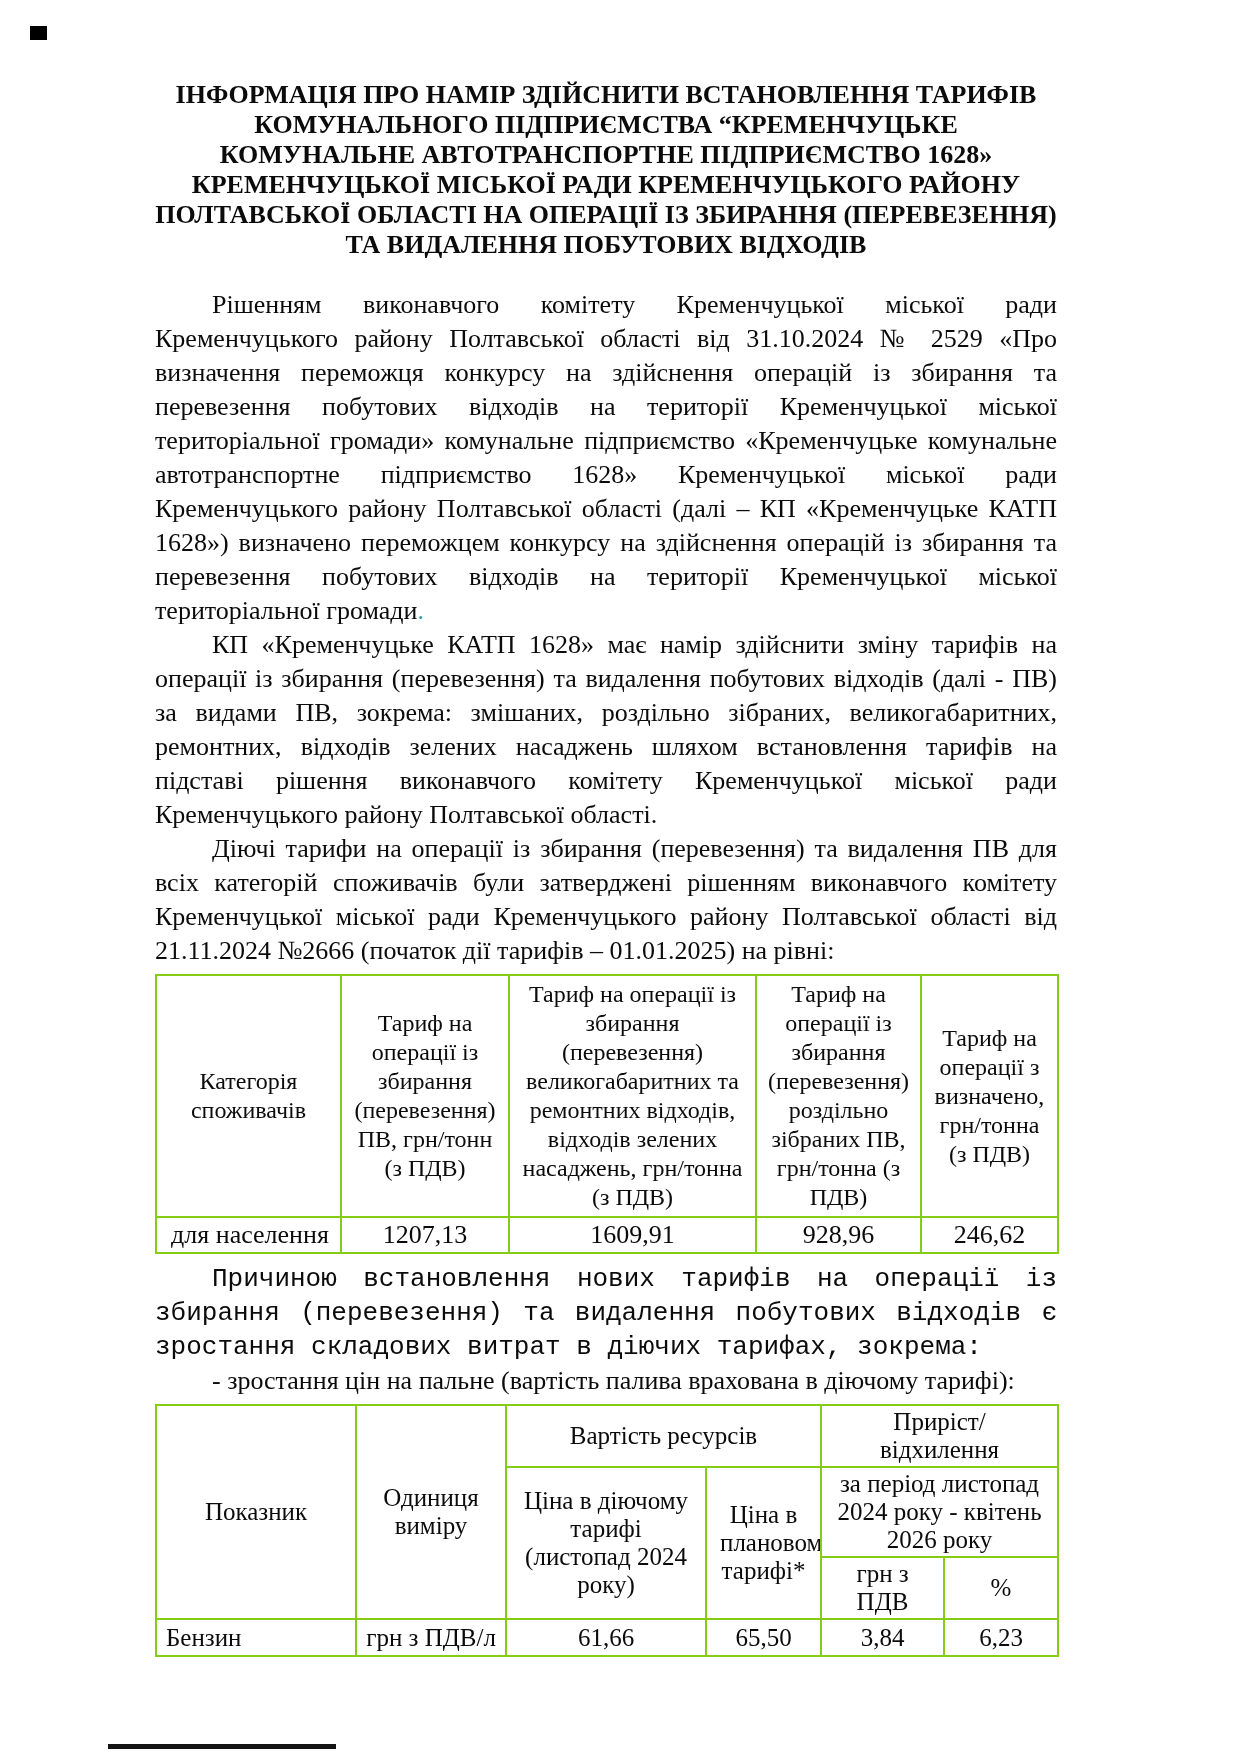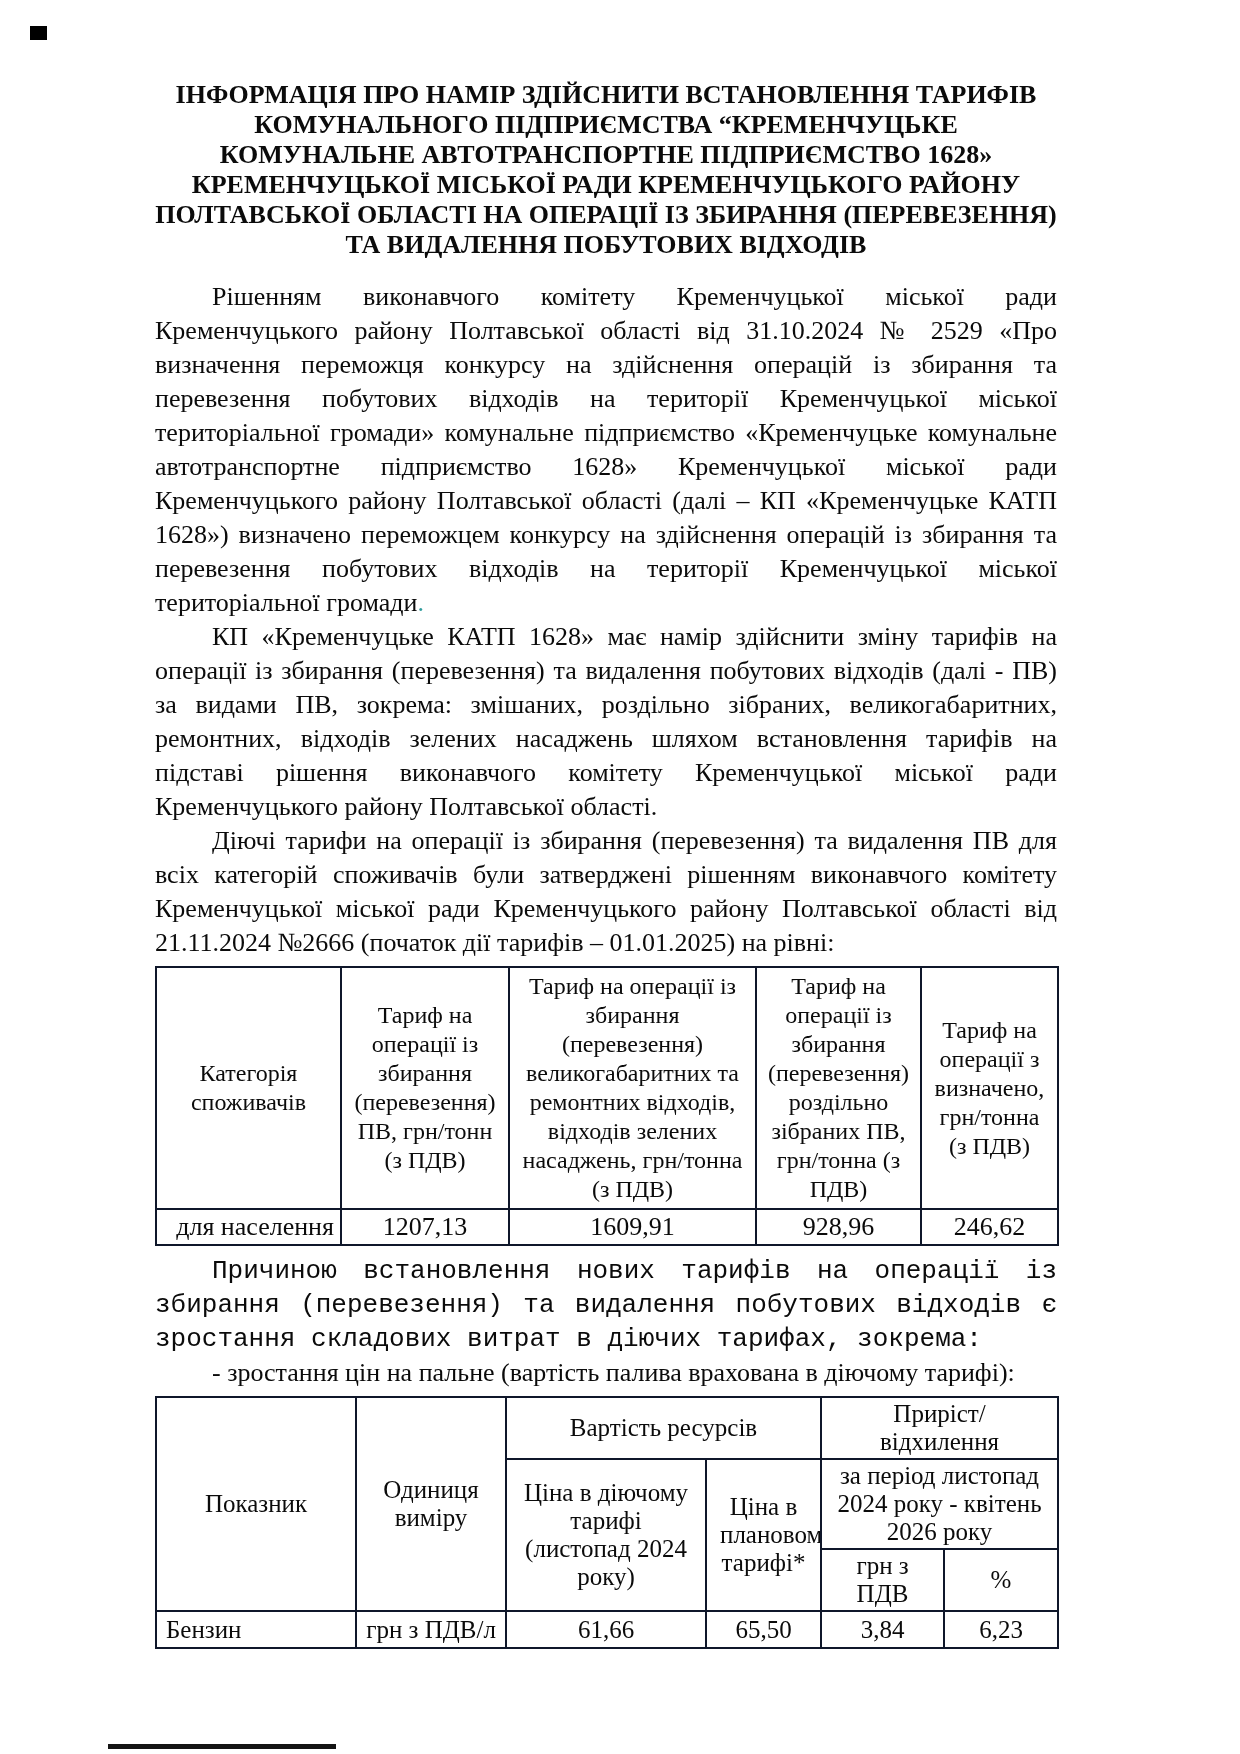--- a/index.html
+++ b/index.html
@@ -8,41 +8,41 @@
     width:1240px;height:1754px;
     background:#ffffff;
     font-family:"Liberation Serif","DejaVu Serif",serif;
     color:#0b0b0b;
     overflow:hidden;
   }
   .scan-square{position:absolute;left:30px;top:26px;width:17px;height:14px;background:#000;}
   .scan-line{position:absolute;left:108px;top:1744px;width:228px;height:5px;background:#141414;}
   .content{position:absolute;left:155px;top:80px;width:902px;}
   .doc-title{
-    margin:0 0 20px 0;
+    margin:0 0 28px 0;
     text-align:center;
     font-weight:bold;
     font-size:26px;
     line-height:30px;
   }
   .para{
     margin:0;
     font-size:26px;
     line-height:34px;
     text-align:justify;
     text-indent:57px;
   }
   .para.no-justify{text-align:left;}
   .accent-period{font-weight:normal;}
   table{border-collapse:collapse;table-layout:fixed;width:902px;}
-  td,th{border:2px solid #0f172a;vertical-align:middle;overflow:hidden;}
+  td,th{border:2px solid #84cc16;vertical-align:middle;overflow:hidden;}
   .t1{margin-top:6px;font-size:26px;}
   .t1 th{font-weight:normal;font-size:24px;line-height:29px;text-align:center;padding:4px 6px;height:220px;}
   .t1 td{padding:1px 6px;}
-  .t1 .cat{text-align:right;padding-left:9px;line-height:28px;}
+  .t1 .cat{text-align:center;padding-left:9px;line-height:28px;}
   .t1 .num{text-align:center;}
   .t1 tr.r1 td{height:32px;}
   .t1 tr.r2 td, .t1 tr.r3 td{height:58px;}
   .t2{margin-top:6px;font-size:25px;}
   .t2 th{font-weight:normal;font-size:25px;line-height:28px;text-align:center;padding:2px 13px;}
   .t2 .grp{height:36px;}
   .t2 .mid{height:72px;}
   .t2 .sub{height:34px;}
   .t2 td{height:33px;padding:1px 6px;}
   .t2 .ind{text-align:left;padding-left:9px;}

